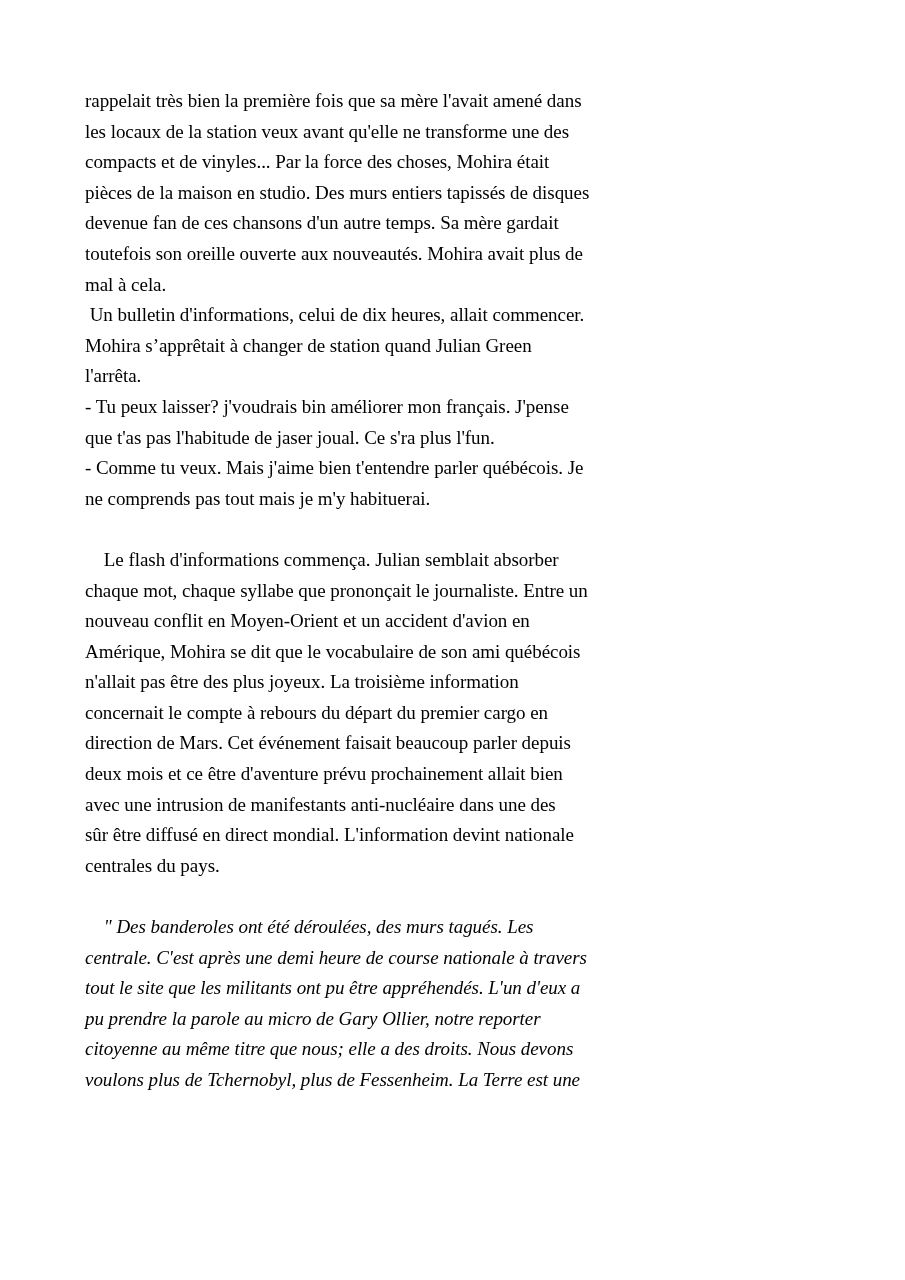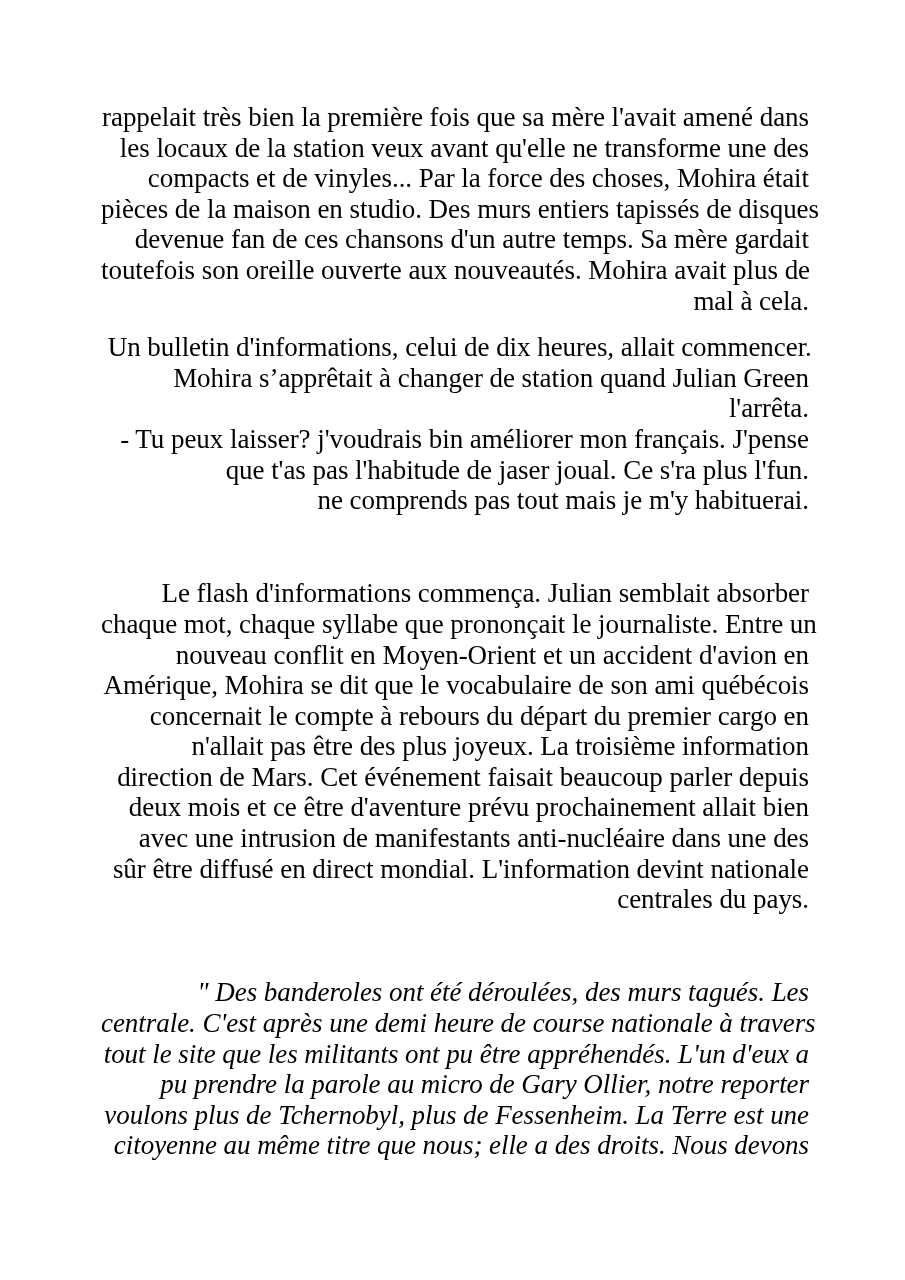--- a/index.html
+++ b/index.html
@@ -20,24 +20,24 @@
     overflow: hidden;
     box-sizing: border-box;
   }
   .text-column {
     position: absolute;
     left: 85px;
     top: 86px;
     width: 740px;
   }
   .para {
-    margin: 16px;
-    font-size: 27px;
+    margin: 0;
+    font-size: 19px;
     line-height: 30.6px;
-    text-align: right;
+    text-align: left;
     white-space: normal;
     letter-spacing: -0.05px;
     word-spacing: 0px;
   }
   .para .line {
     display: block;
     white-space: pre;
   }
   .para.italic {
     font-style: italic;
@@ -62,44 +62,45 @@
       <span class="line">toutefois son oreille ouverte aux nouveautés. Mohira avait plus de</span>
       <span class="line">mal à cela.</span>
     </p>
 
     <p class="para roman">
       <span class="line"> Un bulletin d'informations, celui de dix heures, allait commencer.</span>
       <span class="line">Mohira s’apprêtait à changer de station quand Julian Green</span>
       <span class="line">l'arrêta.</span>
       <span class="line">- Tu peux laisser? j'voudrais bin améliorer mon français. J'pense</span>
       <span class="line">que t'as pas l'habitude de jaser joual. Ce s'ra plus l'fun.</span>
+      <span class="line">- Comme tu veux. Mais j'aime bien t'entendre parler québécois. Je</span>
       <span class="line">ne comprends pas tout mais je m'y habituerai.</span>
     </p>
 
     <span class="gap"></span>
 
     <p class="para roman">
       <span class="line">    Le flash d'informations commença. Julian semblait absorber</span>
       <span class="line">chaque mot, chaque syllabe que prononçait le journaliste. Entre un</span>
       <span class="line">nouveau conflit en Moyen-Orient et un accident d'avion en</span>
       <span class="line">Amérique, Mohira se dit que le vocabulaire de son ami québécois</span>
+      <span class="line">n'allait pas être des plus joyeux. La troisième information</span>
       <span class="line">concernait le compte à rebours du départ du premier cargo en</span>
-      <span class="line">n'allait pas être des plus joyeux. La troisième information</span>
       <span class="line">direction de Mars. Cet événement faisait beaucoup parler depuis</span>
       <span class="line">deux mois et ce être d'aventure prévu prochainement allait bien</span>
       <span class="line">avec une intrusion de manifestants anti-nucléaire dans une des</span>
       <span class="line">sûr être diffusé en direct mondial. L'information devint nationale</span>
       <span class="line">centrales du pays.</span>
     </p>
 
     <span class="gap"></span>
 
     <p class="para italic">
       <span class="line">    " Des banderoles ont été déroulées, des murs tagués. Les</span>
       <span class="line">centrale. C'est après une demi heure de course nationale à travers</span>
       <span class="line">tout le site que les militants ont pu être appréhendés. L'un d'eux a</span>
       <span class="line">pu prendre la parole au micro de Gary Ollier, notre reporter</span>
+      <span class="line">citoyenne au même titre que nous; elle a des droits. Nous devons</span>
       <span class="line">voulons plus de Tchernobyl, plus de Fessenheim. La Terre est une</span>
-      <span class="line">citoyenne au même titre que nous; elle a des droits. Nous devons</span>
     </p>
 
   </div>
 </div>
 
 </body></html>

